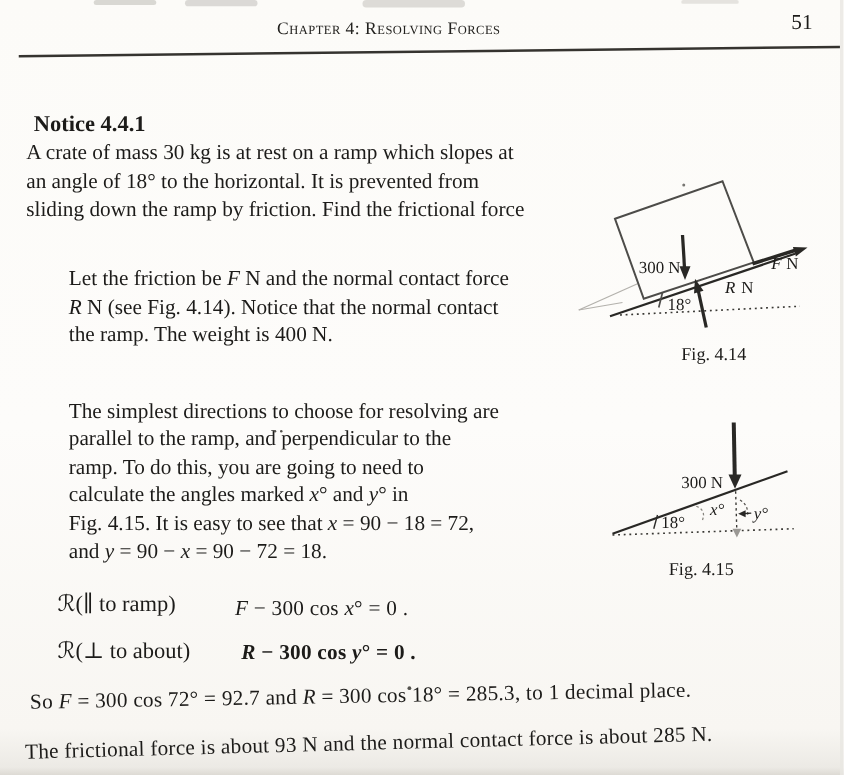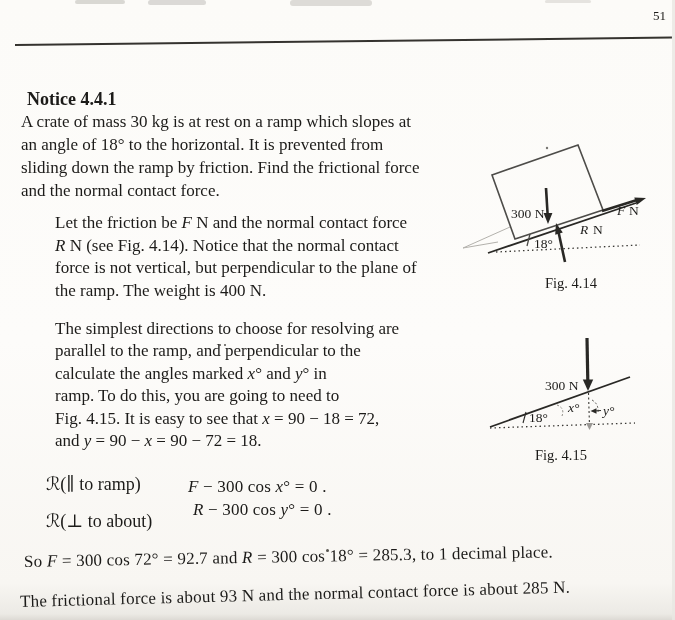--- a/index.html
+++ b/index.html
@@ -20,40 +20,40 @@
   .da1 { left:326px; top:549px; width:3px; height:3px; }
   .da2 { left:219px; top:344px; width:2px; height:2px; }
   .da3 { left:224px; top:344px; width:2px; height:2px; }
   .right-edge { position:absolute; right:0; top:0; width:3px; height:100%; background:#e9e7e2; opacity:.8; }
 
   
   .running-head {
     position:absolute; top:16px; left:0; width:622px; text-align:center;
     font-variant:small-caps; font-size:14px; letter-spacing:.4px; color:#23221f;
   }
-  .page-number { position:absolute; top:8px; right:9px; font-size:13px; }
+  .page-number { position:absolute; top:8px; right:25px; font-size:17px; }
   .head-rule {
     position:absolute; top:44px; left:15px; width:657px; height:2px;
     background:#35332f; transform:rotate(-0.65deg); transform-origin:left center;
   }
 
   .example-heading { position:absolute; left:27px; top:89px; font-size:18px; font-weight:bold; }
 
   .para { position:absolute; font-size:17px; }
   .tline { display:block; white-space:nowrap; }
   .problem { left:21px; top:110px; line-height:23px; }
   .p1 { left:55px; top:212px; line-height:22.6px; }
   .p2 { left:55px; top:318px; line-height:22.4px; }
 
   .eq-label { position:absolute; font-size:18px; font-family:"Liberation Serif","DejaVu Serif","DejaVu Sans",serif; }
   .eq-expr  { position:absolute; font-size:17px; letter-spacing:.2px; }
   .el1 { left:46px;  top:473px; }
   .ee1 { left:188px; top:477px;text-align:center; }
   .el2 { left:46px;  top:510px; }
-  .ee2 { left:193px; top:500px; }
+  .ee2 { left:193px; top:512px;font-weight:bold; }
 
   .result-line {
     position:absolute; left:24px; top:552px; font-size:17px; letter-spacing:.2px;
     white-space:nowrap; transform:rotate(-1.05deg); transform-origin:left center;
   }
   .conclusion-line {
     position:absolute; left:20px; top:592px; font-size:17px; letter-spacing:.2px;
     white-space:nowrap; transform:rotate(-1.5deg); transform-origin:left center;
   }
 
@@ -72,44 +72,43 @@
 <body>
 
 <div class="page">
 
   <div class="smudge sm1"></div>
   <div class="smudge sm2"></div>
   <div class="smudge sm3"></div>
   <div class="smudge sm4"></div>
   <div class="right-edge"></div>
 
+  <div class="running-head">Chapter 4: Resolving Forces</div>
   <div class="page-number">51</div>
   <div class="head-rule"></div>
 
   <div class="example-heading">Notice 4.4.1</div>
 
   <div class="para problem">
     <span class="tline">A crate of mass 30 kg is at rest on a ramp which slopes at</span>
     <span class="tline">an angle of 18° to the horizontal. It is prevented from</span>
     <span class="tline">sliding down the ramp by friction. Find the frictional force</span>
-    <span class="tline">and the normal contact force.</span>
   </div>
 
   <div class="para p1">
     <span class="tline">Let the friction be <i>F</i> N and the normal contact force</span>
     <span class="tline"><i>R</i> N (see Fig. 4.14). Notice that the normal contact</span>
-    <span class="tline">force is not vertical, but perpendicular to the plane of</span>
     <span class="tline">the ramp. The weight is 400 N.</span>
   </div>
 
   <div class="para p2">
     <span class="tline">The simplest directions to choose for resolving are</span>
     <span class="tline">parallel to the ramp, and perpendicular to the</span>
+    <span class="tline">ramp. To do this, you are going to need to</span>
     <span class="tline">calculate the angles marked <i>x</i>° and <i>y</i>° in</span>
-    <span class="tline">ramp. To do this, you are going to need to</span>
     <span class="tline">Fig. 4.15. It is easy to see that <i>x</i> = 90 − 18 = 72,</span>
     <span class="tline">and <i>y</i> = 90 − <i>x</i> = 90 − 72 = 18.</span>
   </div>
 
   <span class="eq-label el1">ℛ(∥ to ramp)</span>
   <span class="eq-expr ee1"><i>F</i> − 300 cos <i>x</i>° = 0 .</span>
   <span class="eq-label el2">ℛ(⊥ to about)</span>
   <span class="eq-expr ee2"><i>R</i> − 300 cos <i>y</i>° = 0 .</span>
 
   <div class="result-line">So <i>F</i> = 300 cos 72° = 92.7 and <i>R</i> = 300 cos 18° = 285.3, to 1 decimal place.</div>

